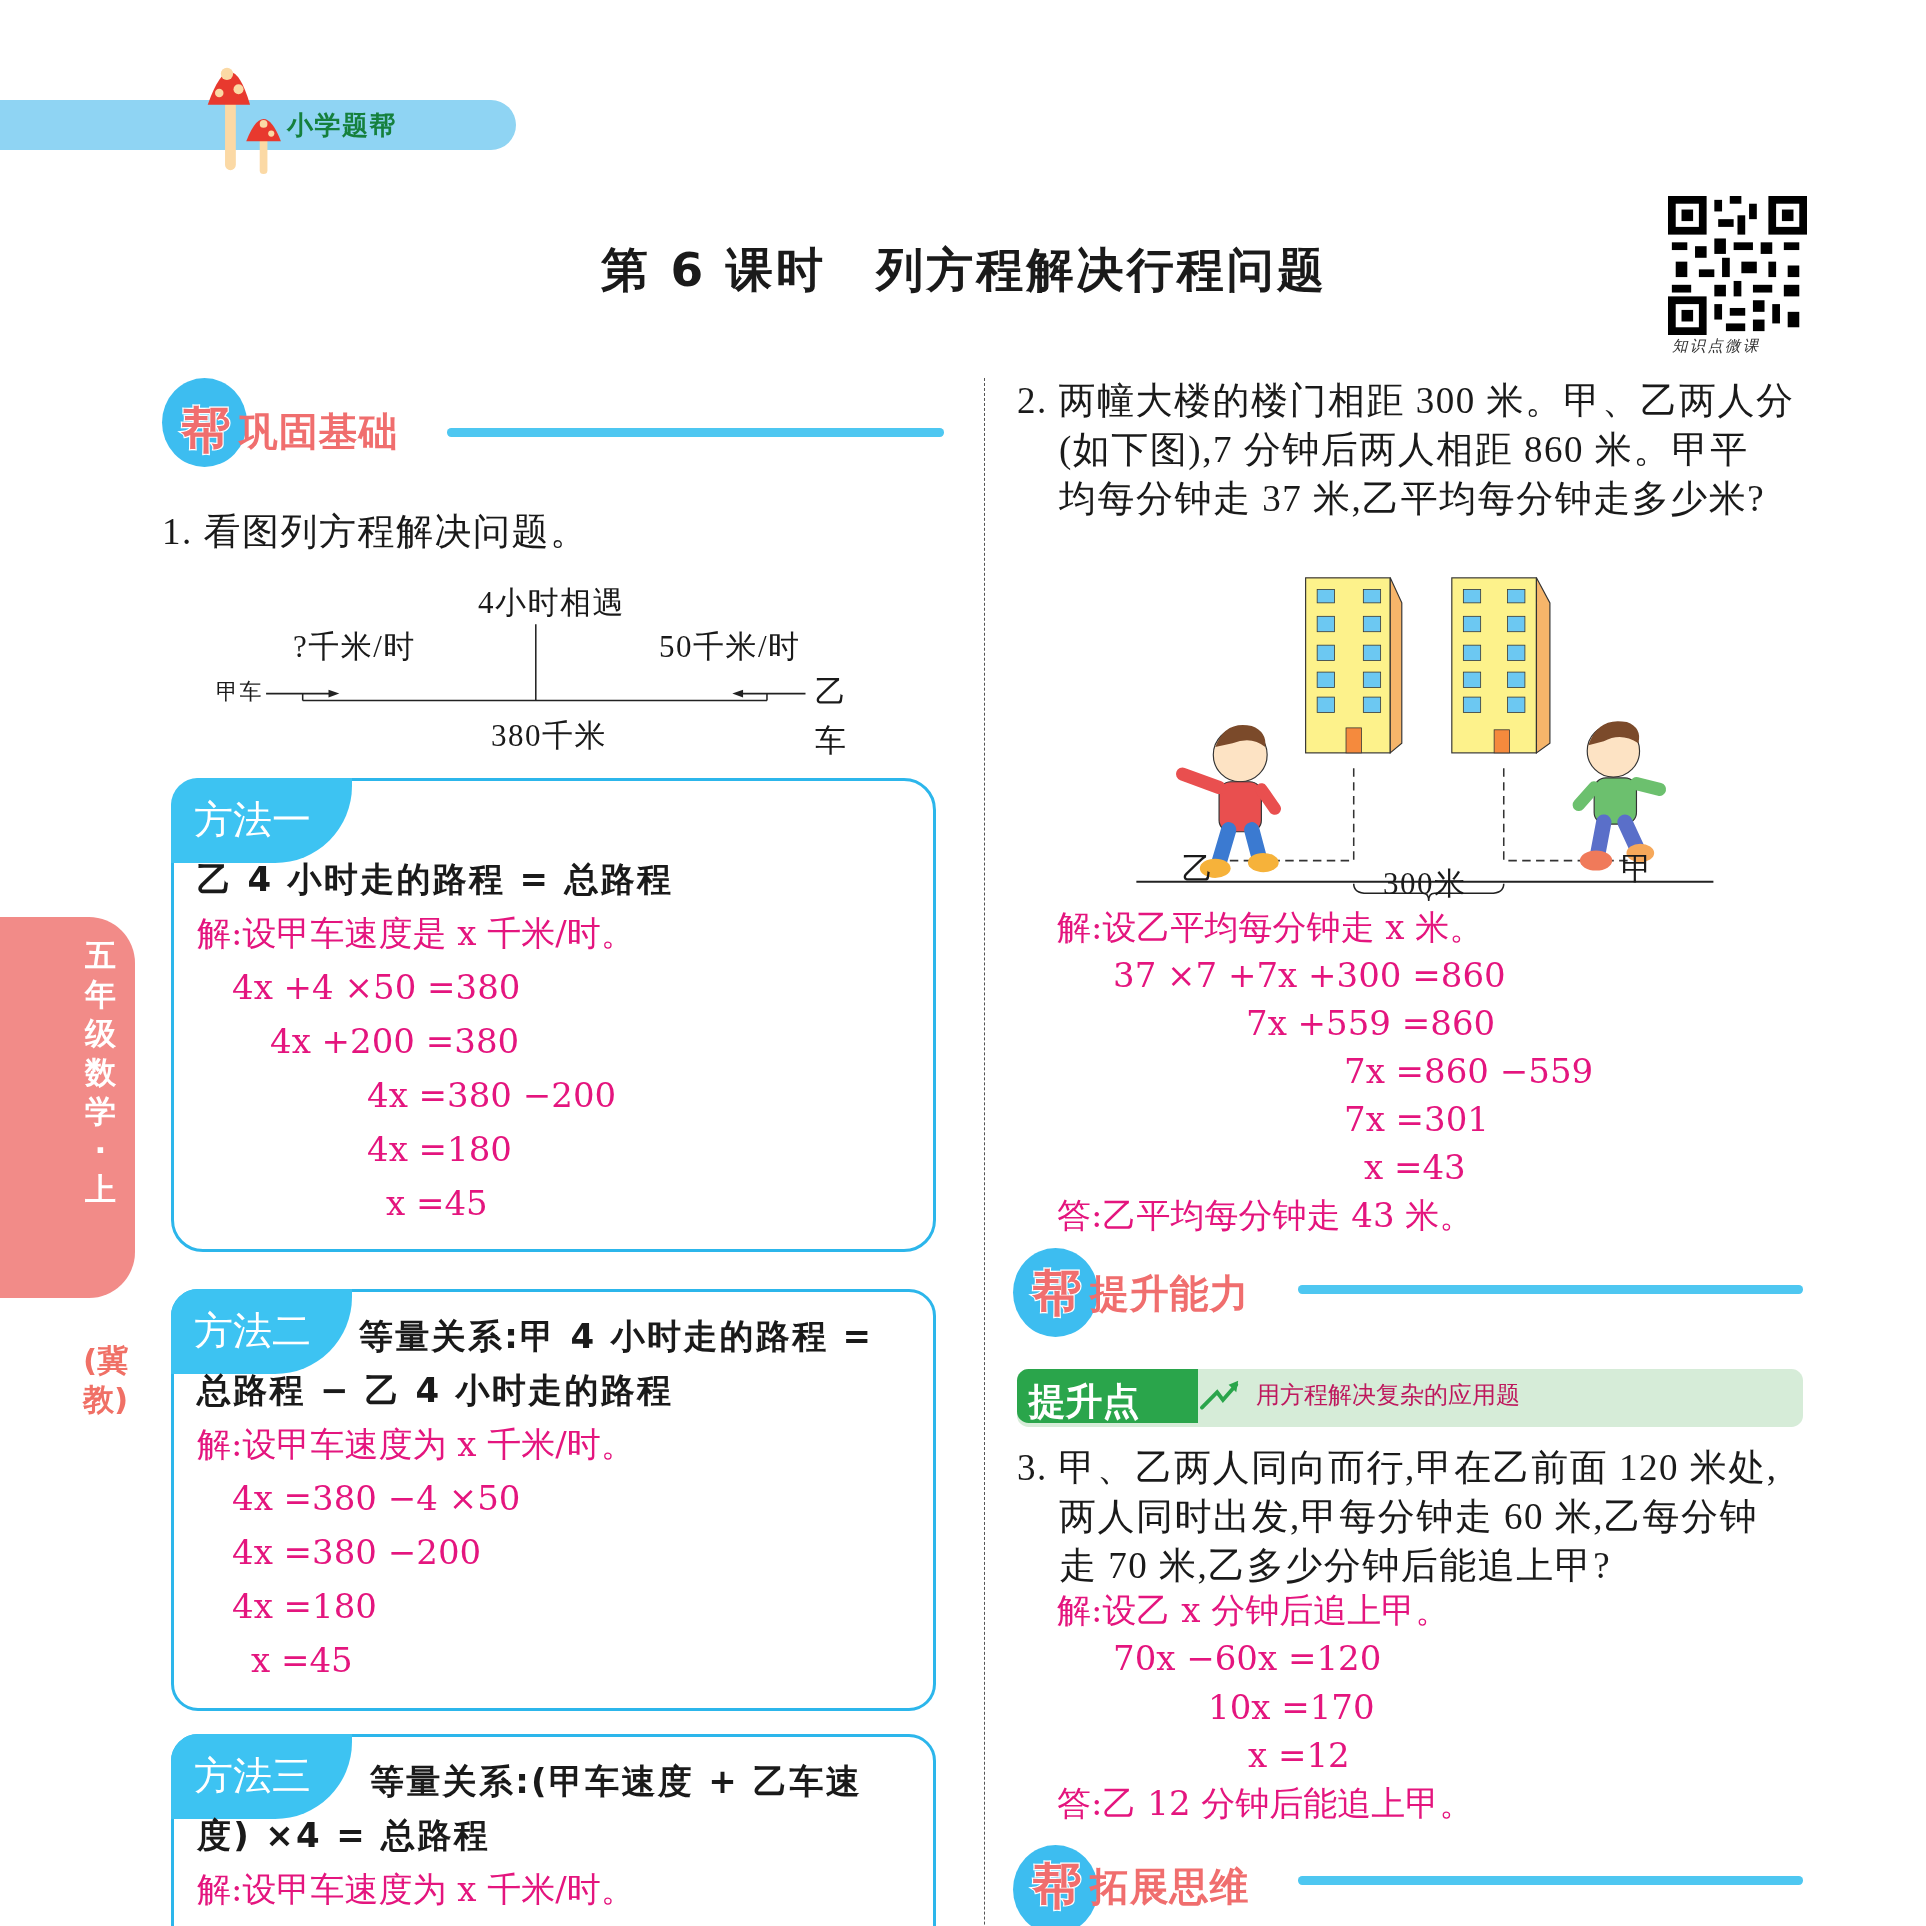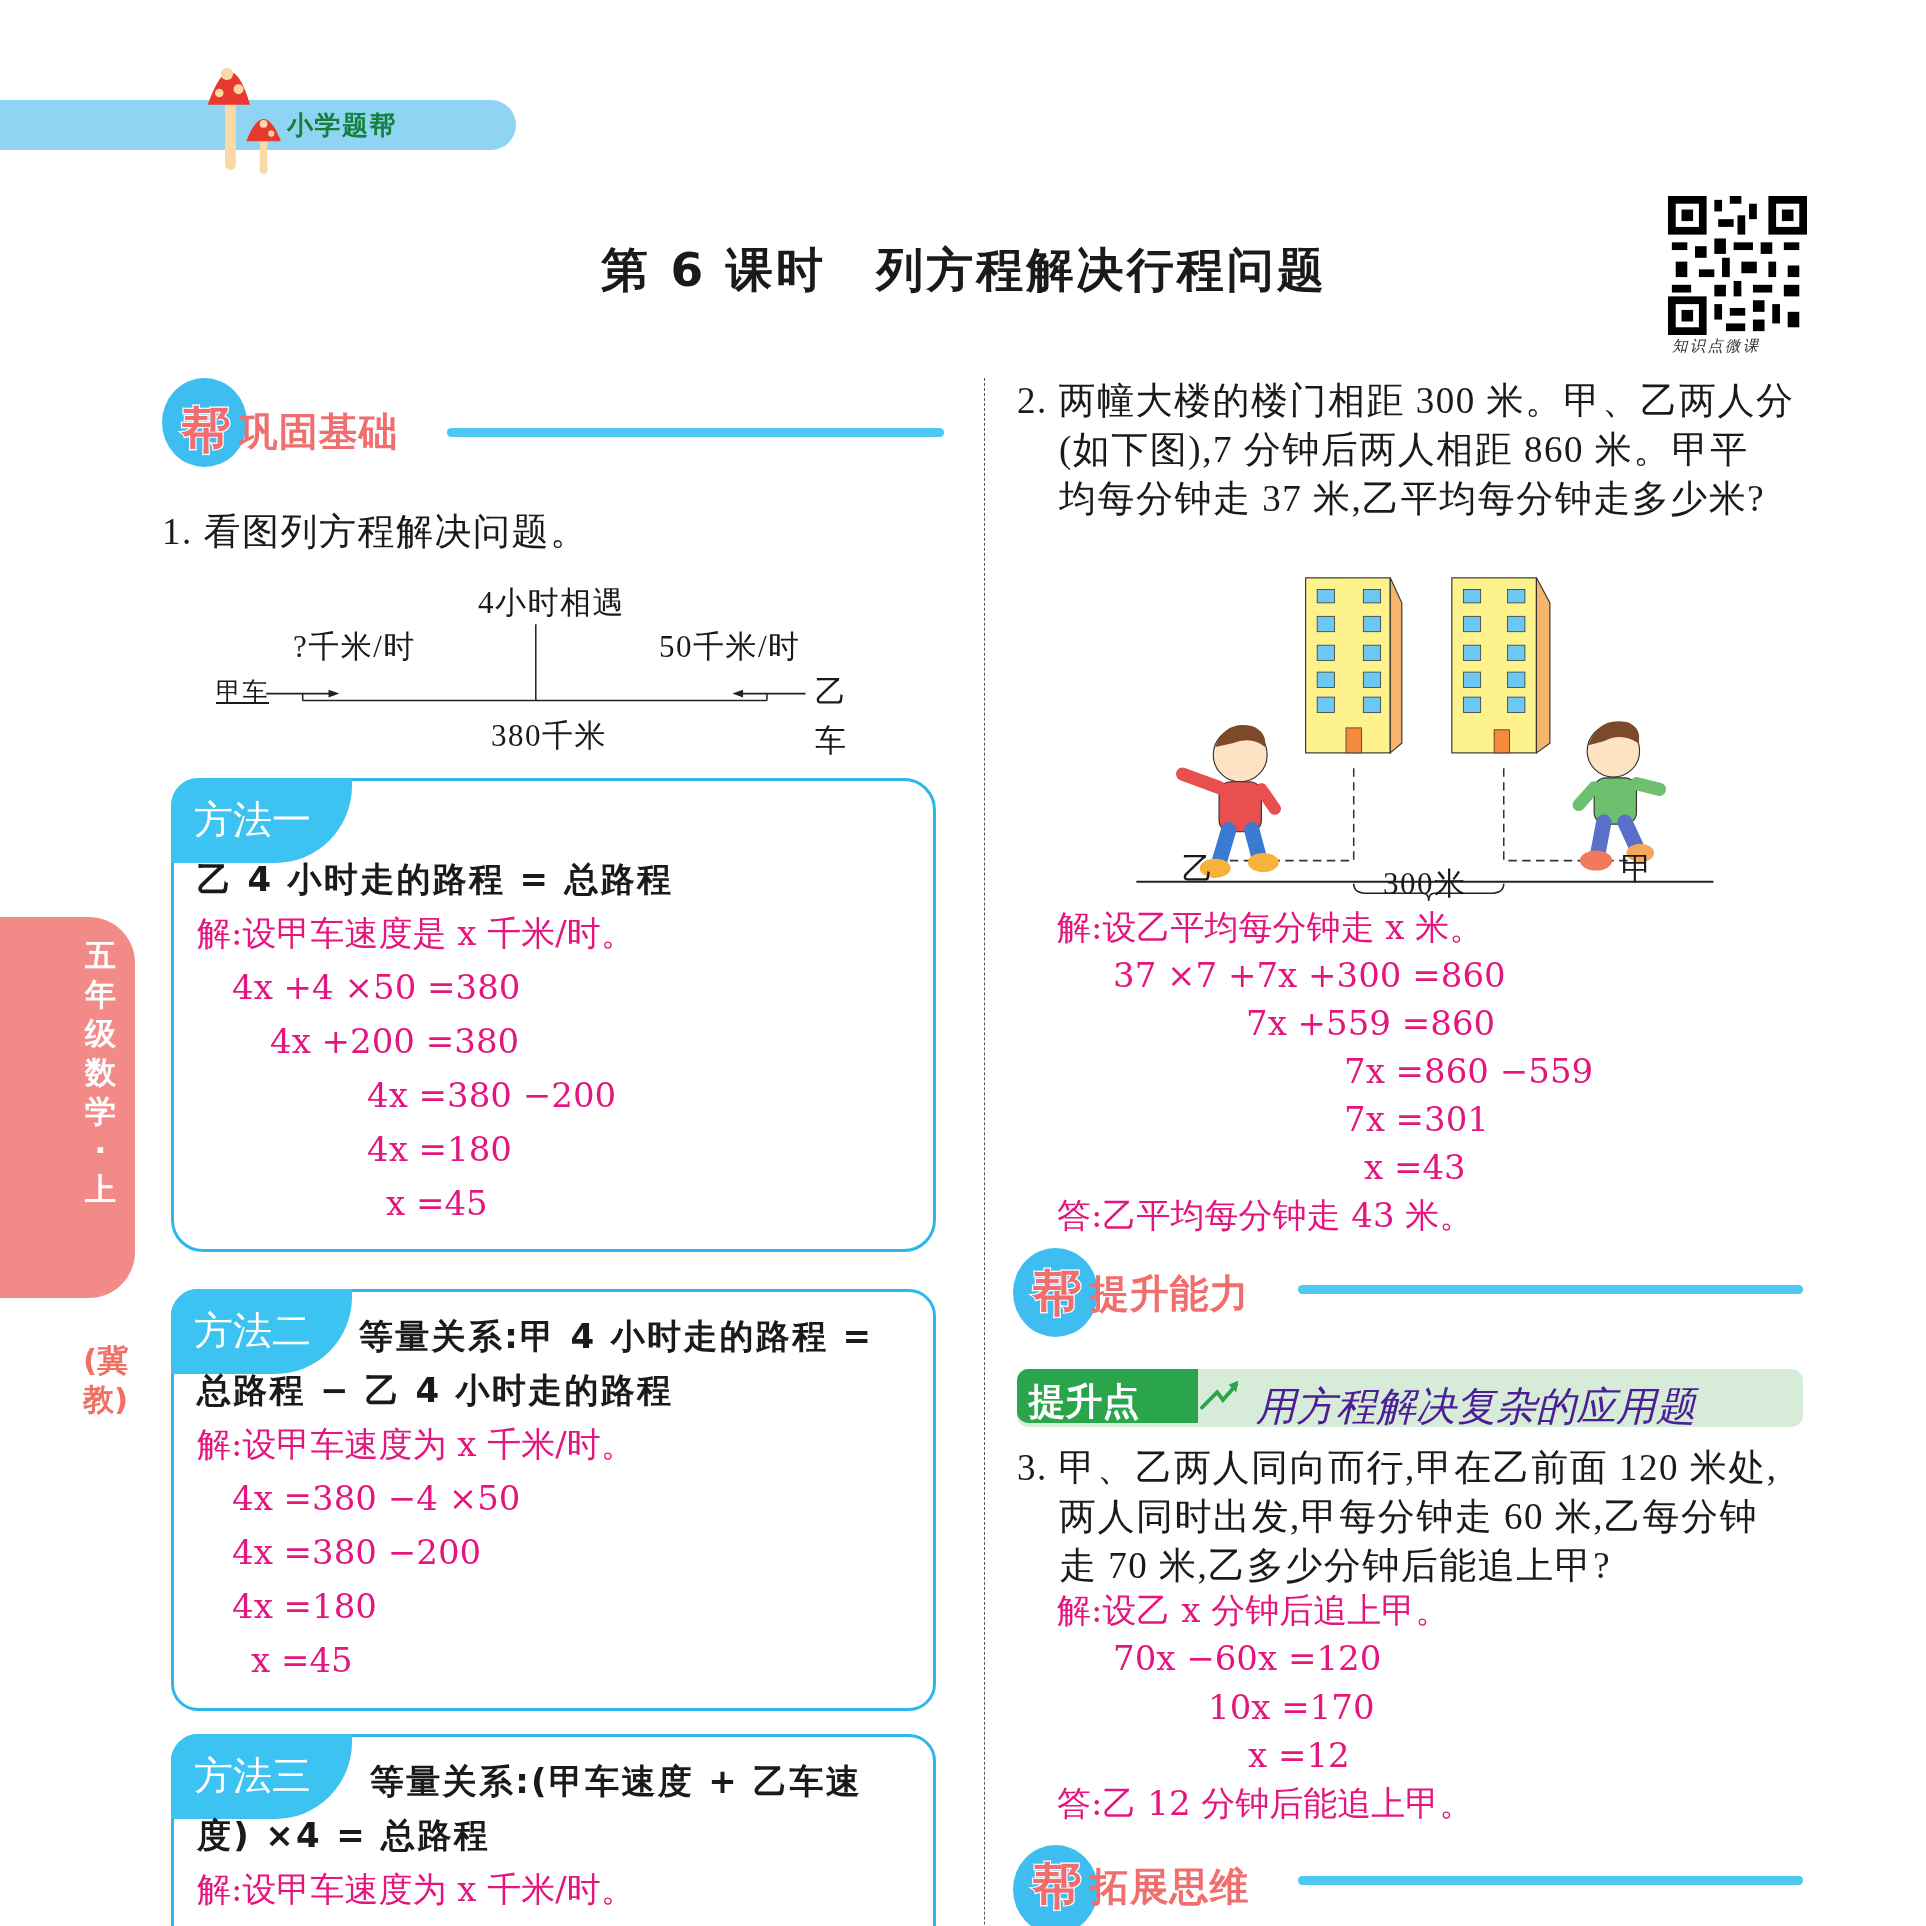--- a/index.html
+++ b/index.html
@@ -25,21 +25,21 @@
   .mtag{position:absolute;left:-3.1px;top:-3.1px;width:181px;height:85px;background:#3dc3f2;border-radius:27px 0 77px 0;}
   .mtag span{position:absolute;left:23px;top:15.4px;font-size:39px;color:#fff;}
   .mrel{position:absolute;font-size:34px;font-weight:bold;line-height:54px;letter-spacing:2.3px;}
   .side{left:0;top:917px;width:135px;height:381px;background:#f28b88;border-radius:0 46px 46px 0;}
   .side-text{left:83px;top:936px;width:35px;font-size:31px;font-weight:bold;color:#fff;line-height:39px;text-align:center;}
   .side-sub{left:83px;top:1341px;width:35px;font-size:31px;font-weight:bold;color:#f07066;line-height:39px;}
   .divider{left:984px;top:378px;width:0;height:2196px;border-left:1.9px dashed #555;}
   .tsp{left:1017px;top:1369px;width:786px;height:58px;background:#d6ecd8;border-radius:11.6px;}
   .tsp-tag{position:absolute;left:0;top:0;width:181px;height:54px;background:#2aa54b;border-radius:11.6px 0 0 11.6px;}
   .tsp-tag span{position:absolute;left:11.6px;top:7.7px;font-size:37px;font-weight:bold;color:#fff;}
-  .tsp-text{position:absolute;left:239px;top:9.6px;font-size:40px;color:#4c1d95;font-style:italic;}
+  .tsp-text{position:absolute;left:239px;top:9.6px;font-size:24px;color:#be185d;}
 </style>
 </head>
 <body>
 
 <div class="abs brand-bar"></div>
 <svg class="abs" style="left:200px;top:39px" width="131" height="139" viewBox="0 0 340 360">
   <rect x="65" y="140" width="28" height="200" rx="14" fill="#fbd9a5"></rect>
   <path d="M20 170 Q80 0 130 170 Z" fill="#e8392e"></path>
   <circle cx="70" cy="90" r="16" fill="#fbd9a5"></circle>
     <circle cx="100" cy="130" r="13" fill="#fbd9a5"></circle>
@@ -123,21 +123,21 @@
     <line x1="225" y1="300" x2="225" y2="318" stroke="#222" stroke-width="4"></line>
     <line x1="1430" y1="300" x2="1430" y2="318" stroke="#222" stroke-width="4"></line>
     <line x1="130" y1="300" x2="300" y2="300" stroke="#222" stroke-width="4"></line>
     <polygon points="320,300 292,290 292,310" fill="#222"></polygon>
     <line x1="1360" y1="300" x2="1530" y2="300" stroke="#222" stroke-width="4"></line>
     <polygon points="1340,300 1368,290 1368,310" fill="#222"></polygon>
   </svg>
   <div class="abs qtext" style="left:262px;top:0;font-size:31px;">4小时相遇</div>
   <div class="abs qtext" style="left:77px;top:44px;font-size:31px;">?千米/时</div>
   <div class="abs qtext" style="left:443px;top:44px;font-size:31px;">50千米/时</div>
-  <div class="abs qtext" style="left:0;top:89px;font-size:25px;text-decoration:underline;">甲车</div>
+  <div class="abs qtext" style="left:0;top:89px;font-size:22px;">甲车</div>
   <div class="abs qtext" style="left:599px;top:89px;font-size:31px;">乙车</div>
   <div class="abs qtext" style="left:275px;top:133px;font-size:31px;">380千米</div>
 </div>
 
 <div class="abs mbox" style="left:171px;top:778px;width:759px;height:468px;border-radius:32px;">
   <div class="mtag">
       <span>方法一</span>
     </div>
   <div class="mrel" style="left:23px;top:71px;">乙 4 小时走的路程 = 总路程</div>
   <div class="ans abs" style="left:23px;top:125px;">解:设甲车速度是 x 千米/时。</div>

